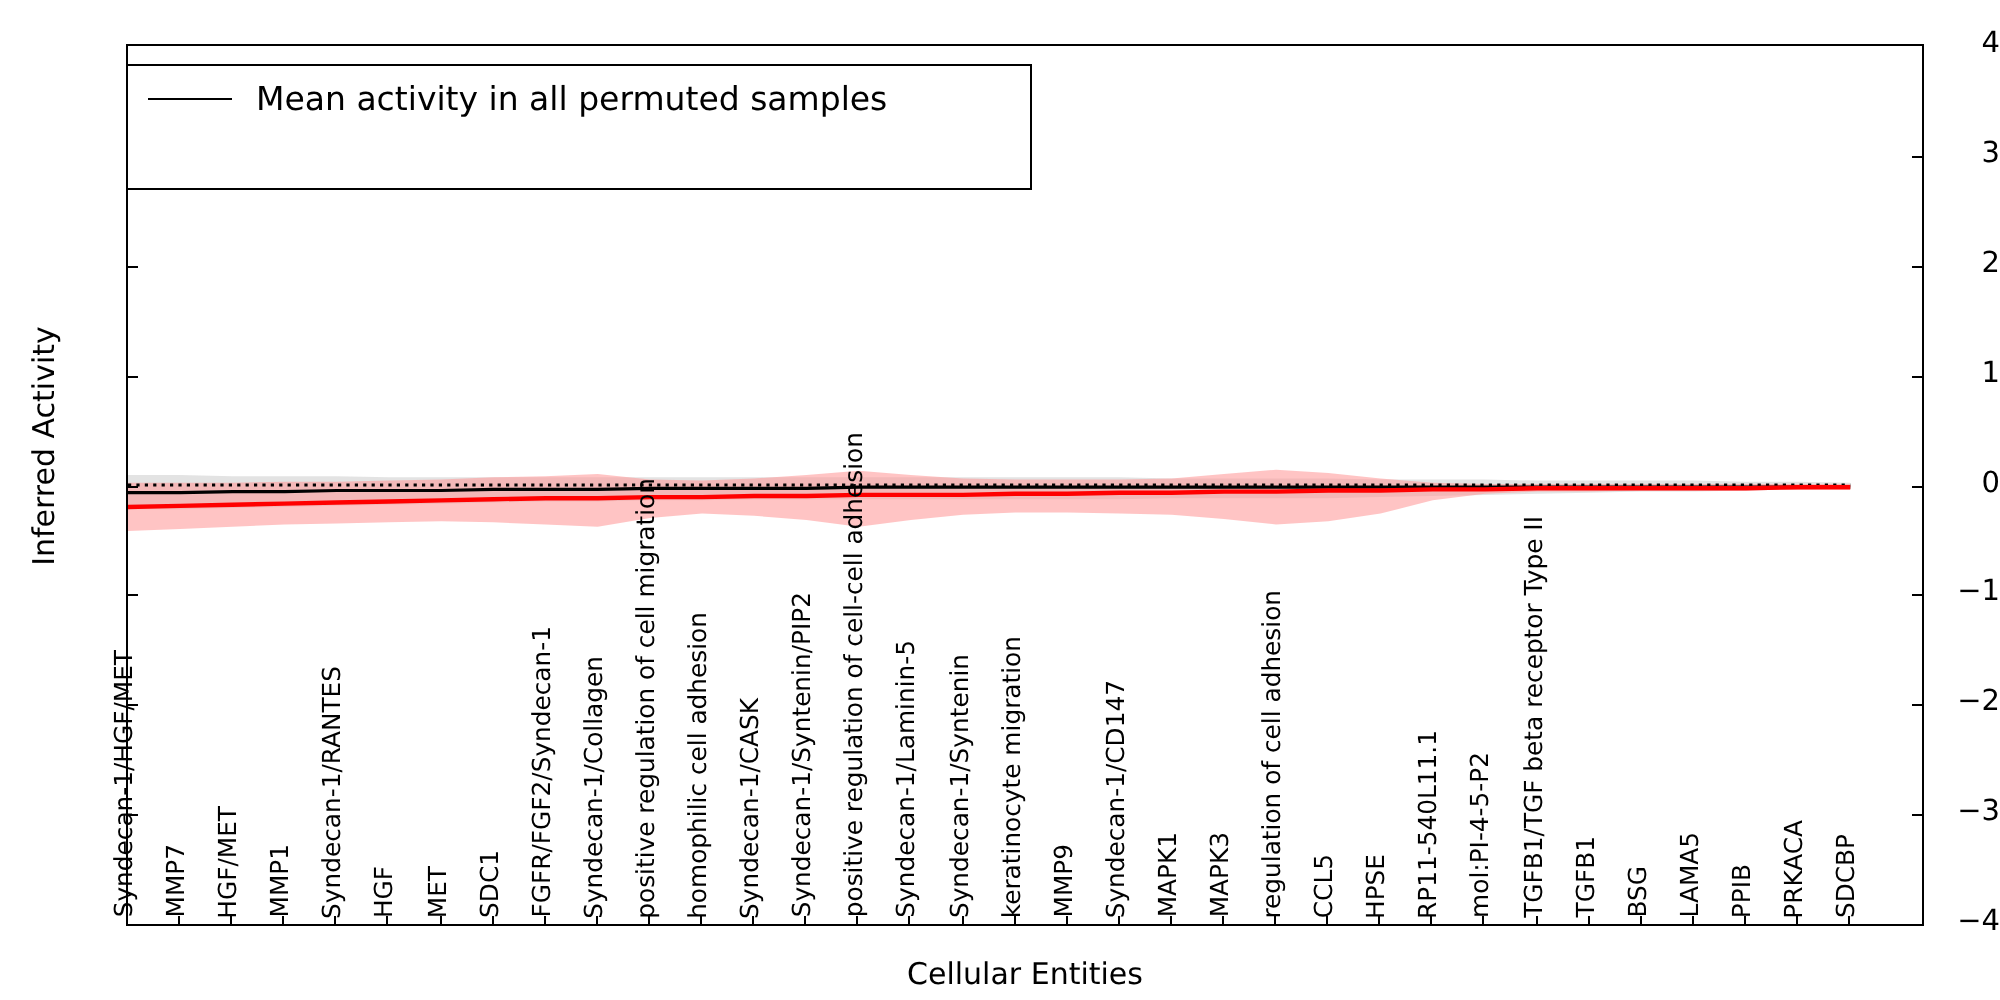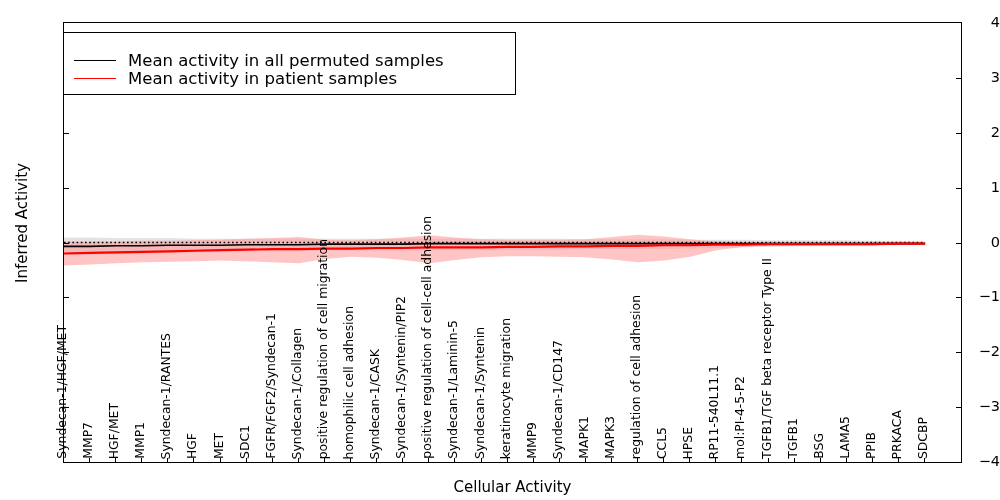--- a/index.html
+++ b/index.html
@@ -268,26 +268,22 @@
       <div class="xtick-label" style="left: 775.836px;">LAMA5</div>
       <div class="xtick-mark" style="left: 782.836px;"></div>
       <div class="xtick-label" style="left: 801.931px;">PPIB</div>
       <div class="xtick-mark" style="left: 808.931px;"></div>
       <div class="xtick-label" style="left: 828.025px;">PRKACA</div>
       <div class="xtick-mark" style="left: 835.025px;"></div>
       <div class="xtick-label" style="left: 854.12px;">SDCBP</div>
       <div class="xtick-mark" style="left: 861.12px;"></div>
     </div>
 
-  <div id="xlabel">Cellular Activity</div>
+  <div id="xlabel">Cellular Entities</div>
 
   <div id="legend-box">
-    <div class="legend-row" style="top:14px">
+    <div class="legend-row" style="top:3px">
       <span class="legend-swatch" style="border-top:1.8px solid #000000"></span>
       <span class="legend-text">Mean activity in all permuted samples</span>
     </div>
-    <div class="legend-row" style="top:32px">
-      <span class="legend-swatch" style="border-top:1.8px solid #ff0000"></span>
-      <span class="legend-text">Mean activity in patient samples</span>
-    </div>
   </div>
 
 </div>
 
 </body></html>

